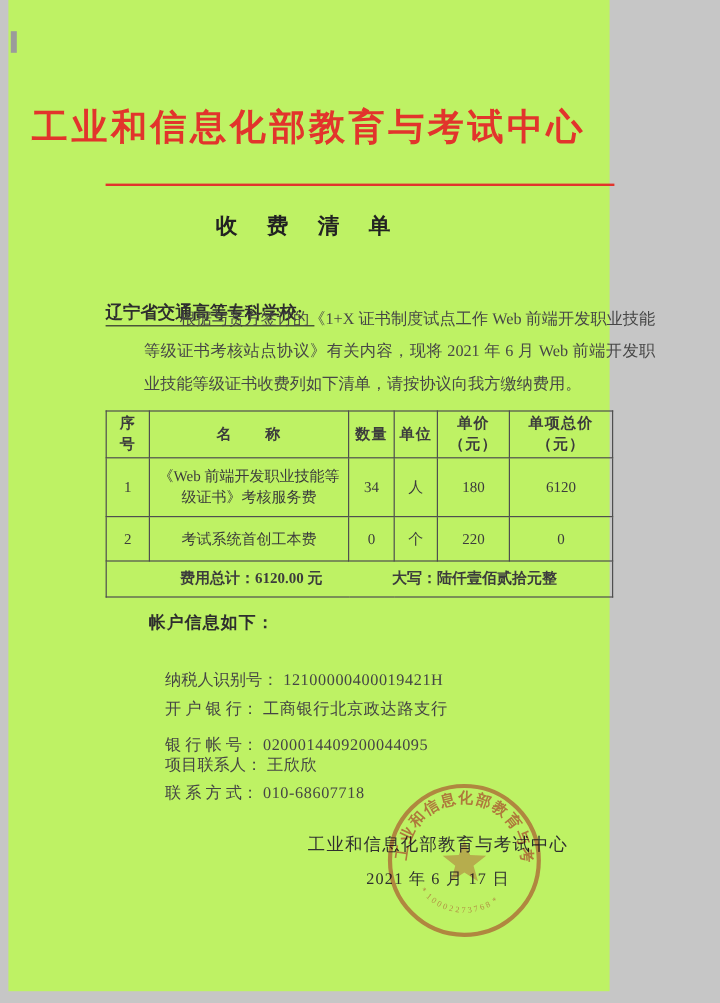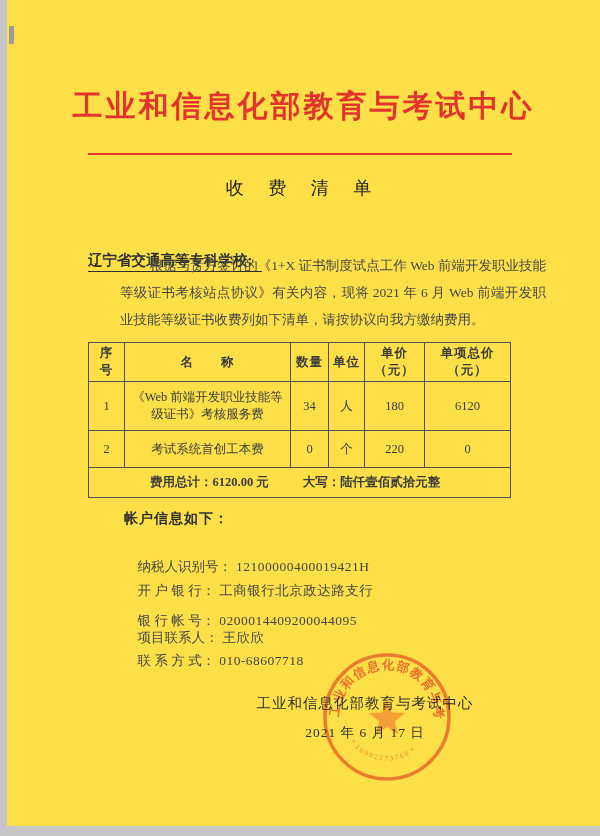--- a/index.html
+++ b/index.html
@@ -3,38 +3,38 @@
 <meta charset="utf-8">
 <style>
   html,body{margin:0;padding:0;}
   body{
     width:600px;height:836px;
     background:#c6c6c6;
     font-family:"Liberation Serif","DejaVu Serif",serif;
     position:relative;overflow:hidden;
   }
   .page{
-    position:absolute;left:7px;top:0;width:593px;height:826px;
-    background:#fde047;
+    position:absolute;left:7px;top:0;width:501px;height:826px;
+    background:#bef264;
     color:#3a3a3a;
   }
   .edge-shade{position:absolute;left:2px;top:26px;width:5px;height:18px;background:#9b9b9b;}
   .org-title{
     position:absolute;top:86px;left:0;width:100%;
     text-align:center;
     font-size:30px;font-weight:bold;letter-spacing:3px;
     color:#e2342c;
   }
   .red-rule{
     position:absolute;top:153px;left:81px;width:424px;height:2px;
     background:#e2342c;
   }
   .doc-title{
     position:absolute;top:176px;left:0;width:100%;
-    text-align:center;font-size:18px;font-weight:normal;letter-spacing:10px;
+    text-align:center;font-size:18px;font-weight:bold;letter-spacing:10px;
     color:#222;
   }
   .recipient{
     position:absolute;top:219px;left:81px;
     font-size:14.5px;font-weight:bold;color:#2e2e2e;
     border-bottom:1.5px solid #2e2e2e;padding-right:10px;padding-bottom:1px;margin-top:32px;
   }
   .body-par{
     position:absolute;top:252px;left:81px;width:426px;
     font-size:13.5px;line-height:27px;text-align:justify;
@@ -46,21 +46,21 @@
     font-size:12.5px;color:#3c3c3c;padding-left:11px;
   }
   table.fee td{
     border:1px solid #4f4f4f;text-align:center;vertical-align:middle;
     padding:2px 3px;
   }
   tr.hdr td{height:24px;font-weight:bold;letter-spacing:1px;}
   tr.r1 td{height:44px;}
   tr.r2 td{height:32px;}
   tr.tot td{height:25px;font-weight:bold;text-align:left;}
-  .tot-wrap{display:flex;gap:34px;padding-left:58px;}
+  .tot-wrap{display:flex;gap:58px;padding-left:58px;}
   .acct-head{
     position:absolute;top:494px;left:117px;
     font-size:14px;font-weight:bold;color:#2e2e2e;letter-spacing:1px;margin-top:16px;
   }
   .acct-line{position:absolute;left:117px;font-size:13.5px;color:#454545;white-space:pre;}
   .acct-line .val{margin-left:4px;letter-spacing:0.5px;}
   .footer-org{
     position:absolute;top:694px;left:238px;width:240px;
     font-size:14.5px;color:#2f2f2f;letter-spacing:1px;text-align:center;
   }

